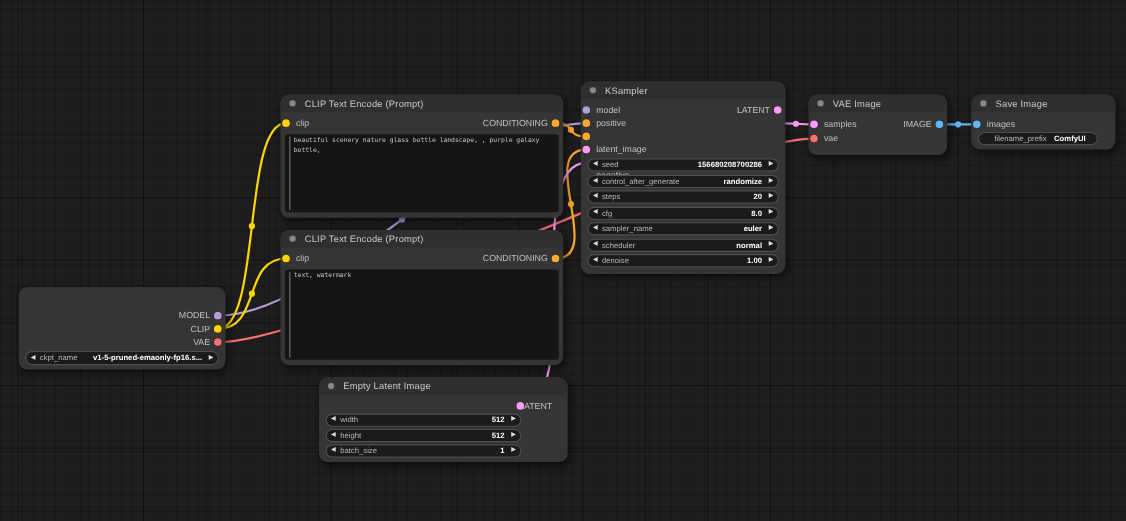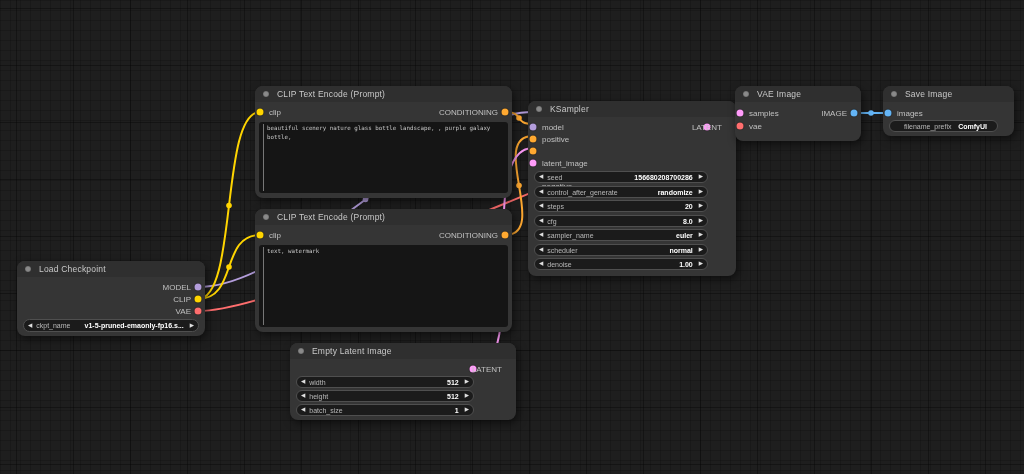--- a/index.html
+++ b/index.html
@@ -76,24 +76,20 @@
       <path d="M 505 235 C 550 235, 488 136, 533 136" stroke="#FFA931" stroke-width="2" fill="none"></path>
       <circle cx="519" cy="185.5" r="2.8" fill="#FFA931"></circle>
       <path d="M 473 369 C 533 369, 473 148, 533 148" stroke="#FF9CF9" stroke-width="2" fill="none"></path>
       <circle cx="503" cy="258.5" r="2.8" fill="#FF9CF9"></circle>
       <path d="M 707 112 C 722 112, 725 113, 740 113" stroke="#FF9CF9" stroke-width="2" fill="none"></path>
       <circle cx="723.5" cy="112.5" r="2.8" fill="#FF9CF9"></circle>
       <path d="M 854 113 C 869 113, 873 113, 888 113" stroke="#64B5F6" stroke-width="2" fill="none"></path>
       <circle cx="871" cy="113" r="2.8" fill="#64B5F6"></circle>
     </svg>
 <div class="node" style="left: 17px; top: 261px; width: 188px; height: 75px;">
-      <div class="node-title">
-        <span class="collapse-dot"></span>
-        <span>Load Checkpoint</span>
-      </div>
       <span class="port-dot" style="left: 181px; top: 26px; background: rgb(179, 157, 219);"></span>
       <span class="port-label out" style="right: 14px; top: 26px;">MODEL</span>
       <span class="port-dot" style="left: 181px; top: 38px; background: rgb(255, 213, 0);"></span>
       <span class="port-label out" style="right: 14px; top: 38px;">CLIP</span>
       <span class="port-dot" style="left: 181px; top: 50px; background: rgb(255, 110, 110);"></span>
       <span class="port-label out" style="right: 14px; top: 50px;">VAE</span>
       <div class="widget" style="left: 6px; top: 58px; width: 176px; height: 13px;">
         <span class="arrow">◀</span>
         <span class="wlabel">ckpt_name</span>
         <span class="wvalue">v1-5-pruned-emaonly-fp16.s...</span>
@@ -115,21 +111,21 @@
       <div class="node-title">
         <span class="collapse-dot"></span>
         <span>CLIP Text Encode (Prompt)</span>
       </div>
       <span class="port-dot" style="left: 5px; top: 26px; background: rgb(255, 213, 0);"></span>
       <span class="port-label" style="left: 14px; top: 26px;">clip</span>
       <span class="port-dot" style="left: 250px; top: 26px; background: rgb(255, 169, 49);"></span>
       <span class="port-label out" style="right: 14px; top: 26px;">CONDITIONING</span>
       <div class="node-textarea" style="left: 4px; top: 36px; width: 249px; height: 82px;">text, watermark</div>
     </div>
-    <div class="node" style="left: 528px; top: 101px; width: 208px; height: 175px;">
+    <div class="node" style="left: 528px; top: 74px; width: 186px; height: 175px;">
       <div class="node-title">
         <span class="collapse-dot"></span>
         <span>KSampler</span>
       </div>
       <span class="port-dot" style="left: 5px; top: 26px; background: rgb(179, 157, 219);"></span>
       <span class="port-label" style="left: 14px; top: 26px;">model</span>
       <span class="port-dot" style="left: 5px; top: 38px; background: rgb(255, 169, 49);"></span>
       <span class="port-label" style="left: 14px; top: 38px;">positive</span>
       <span class="port-dot" style="left: 5px; top: 50px; background: rgb(255, 169, 49);"></span>
       <span class="port-label" style="left: 14px; top: 50px; margin-top: 35px;">negative</span>

